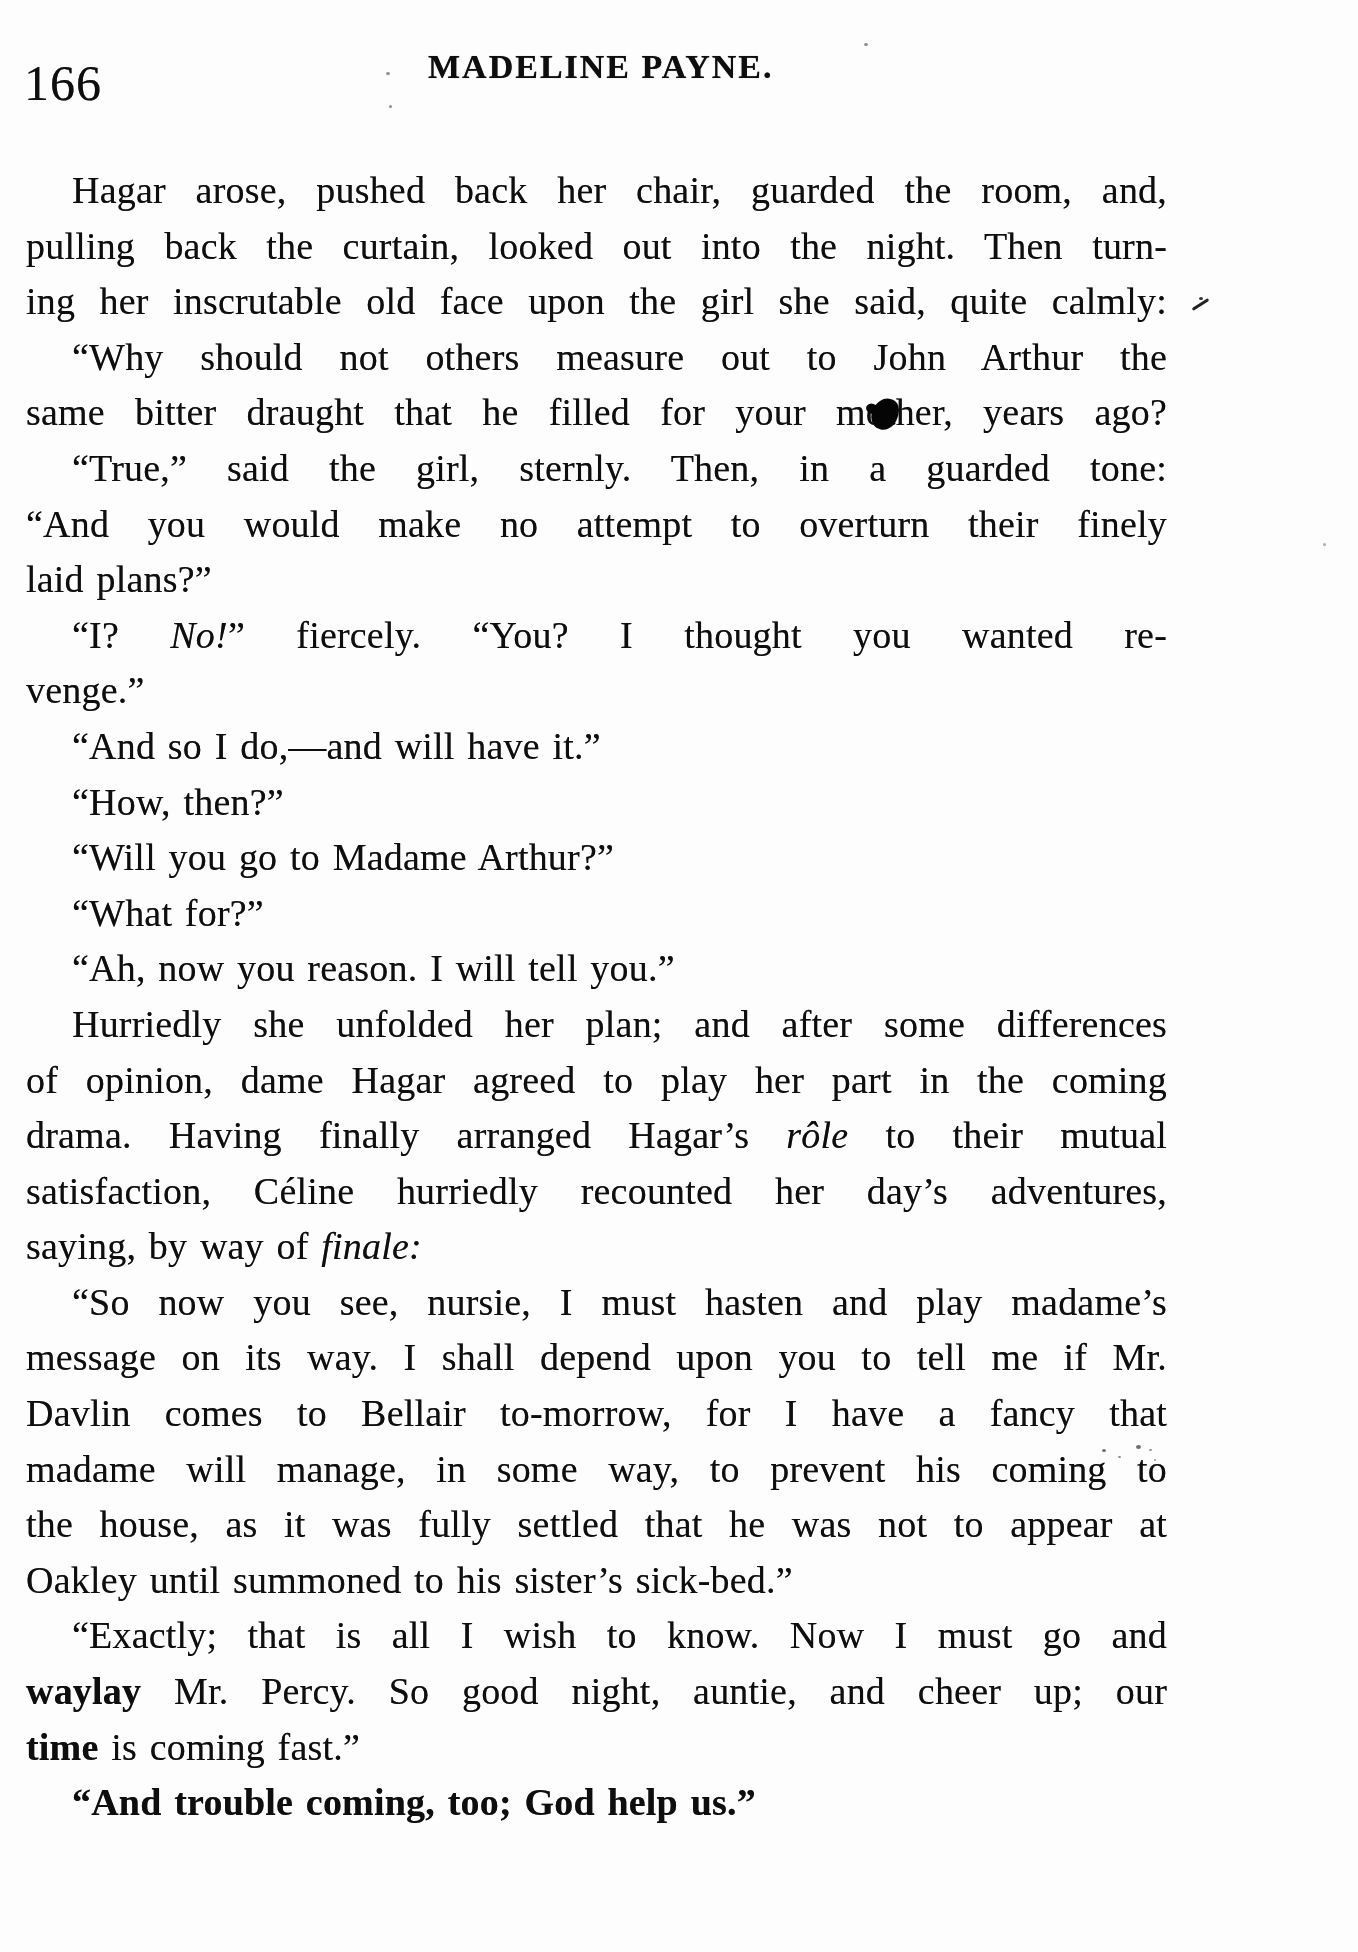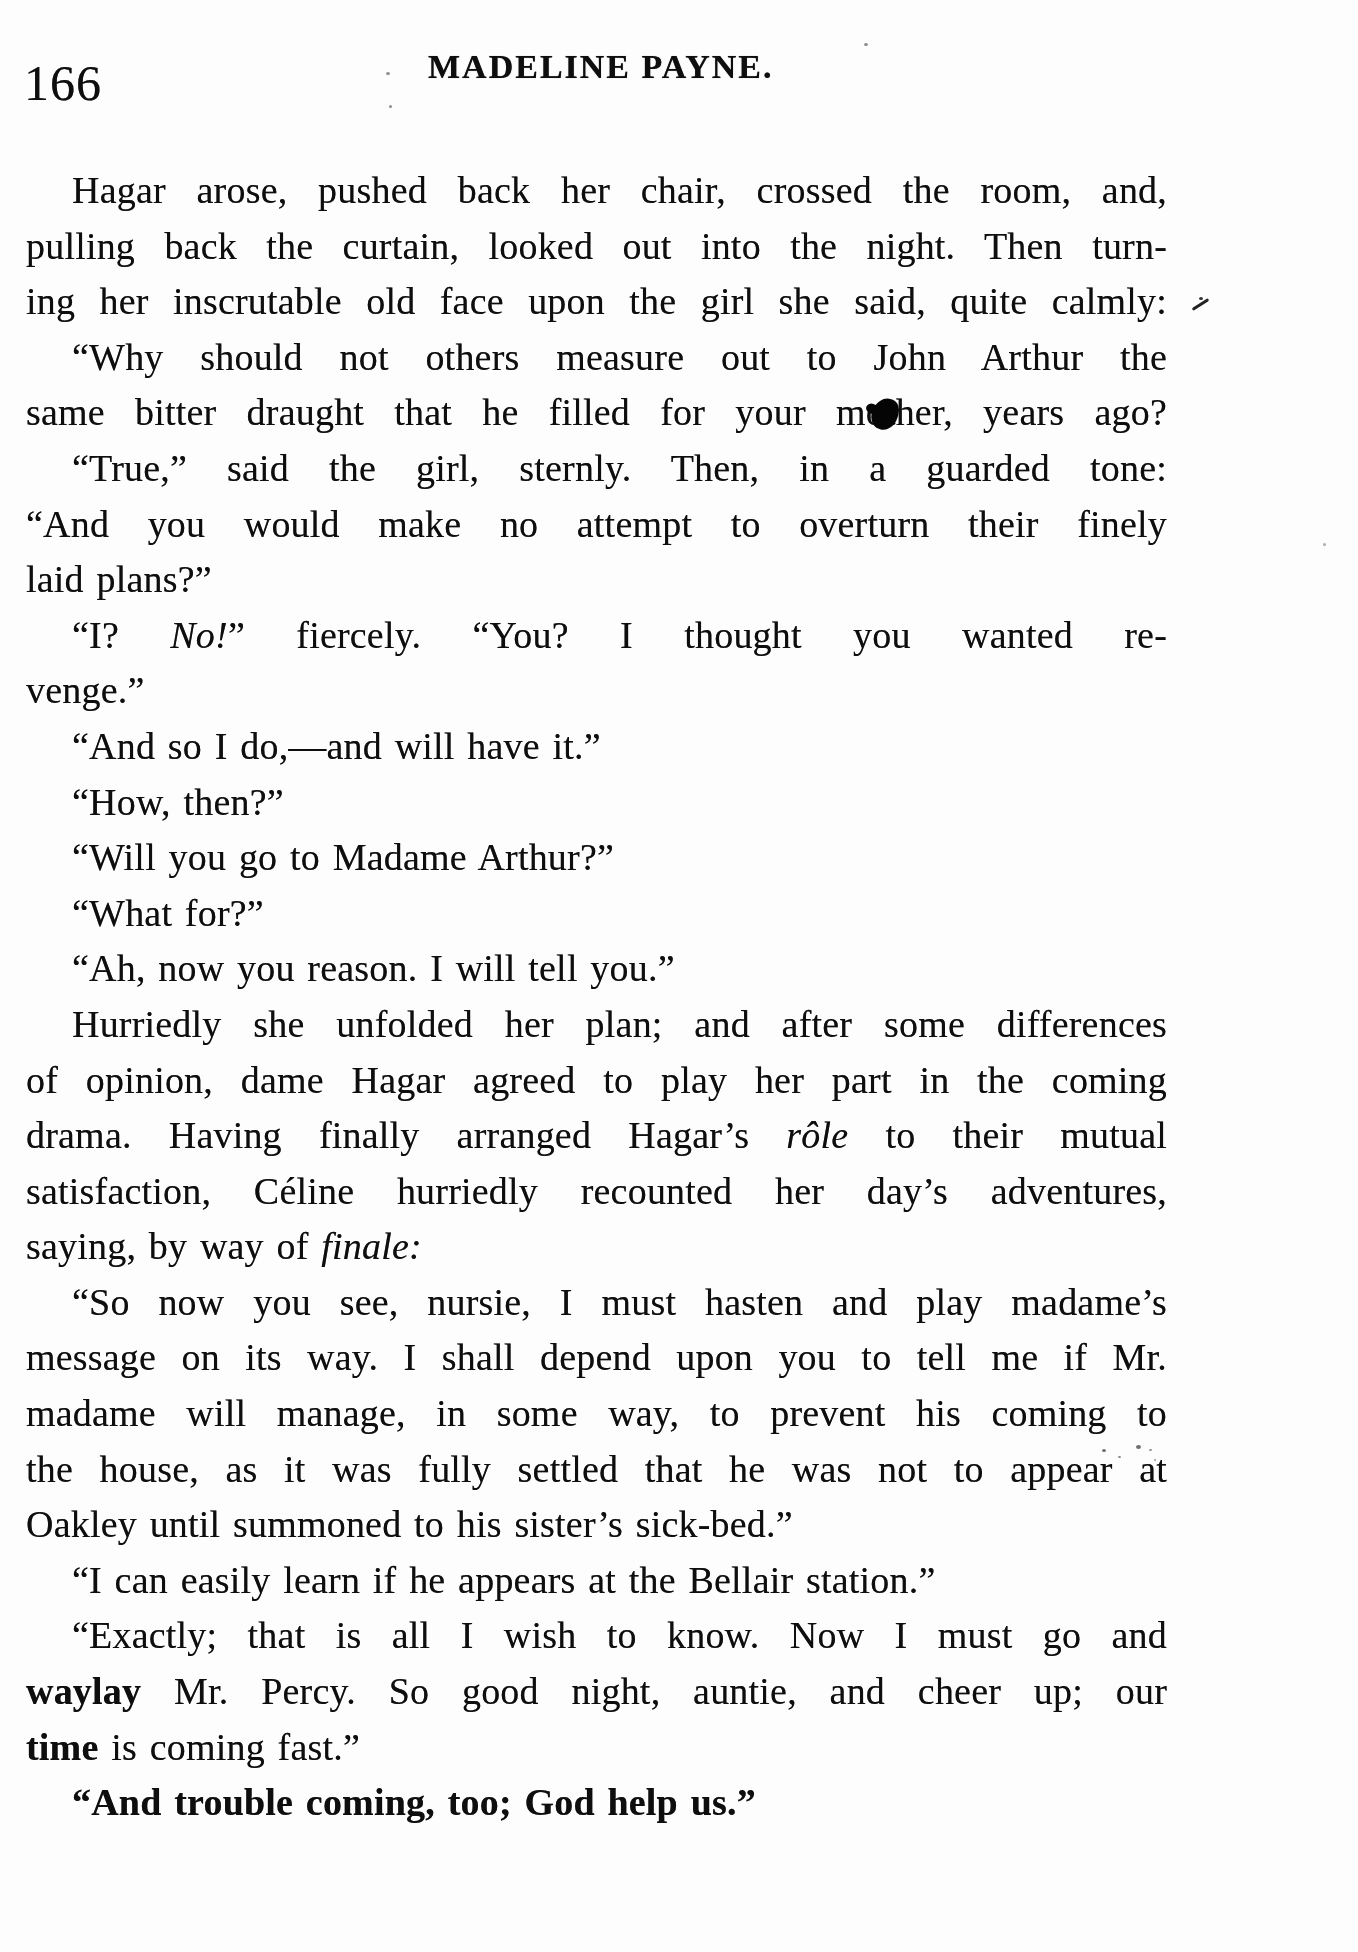--- a/index.html
+++ b/index.html
@@ -66,21 +66,21 @@
   .speck.c4 { left: 1149px; top: 1449px; width: 3px; height: 2px; opacity: .55; }
   .speck.c5 { left: 1154px; top: 1459px; width: 2px; height: 2px; opacity: .5; }
 </style>
 </head>
 <body style="--paper: #fdfdfd; --ink: #0e0e0e;">
 
 <div class="page">
   <div class="page-number">166</div>
   <div class="running-head">MADELINE PAYNE.</div>
   <main class="text-block">
-      <div class="line in j"><span>Hagar arose, pushed back her chair, crossed the room, and,</span></div>
+      <div class="line in j"><span>Hagar arose, pushed back her chair, guarded the room, and,</span></div>
       <div class="line j"><span>pulling back the curtain, looked out into the night.  Then turn-</span></div>
       <div class="line j"><span>ing her inscrutable old face upon the girl she said, quite calmly:</span></div>
       <div class="line in j"><span>“Why should not others measure out to John Arthur the</span></div>
       <div class="line j"><span>same bitter draught that he filled for your mother, years ago?</span></div>
       <div class="line in j"><span>“True,” said the girl, sternly.  Then, in a guarded tone:</span></div>
       <div class="line j"><span>“And you would make no attempt to overturn their finely</span></div>
       <div class="line"><span>laid plans?”</span></div>
       <div class="line in j"><span>“I?  </span><i>No!</i><span>” fiercely.  “You?  I thought you wanted re-</span></div>
       <div class="line"><span>venge.”</span></div>
       <div class="line in"><span>“And so I do,—and will have it.”</span></div>
@@ -88,24 +88,24 @@
       <div class="line in"><span>“Will you go to Madame Arthur?”</span></div>
       <div class="line in"><span>“What for?”</span></div>
       <div class="line in"><span>“Ah, now you reason.  I will tell you.”</span></div>
       <div class="line in j"><span>Hurriedly she unfolded her plan; and after some differences</span></div>
       <div class="line j"><span>of opinion, dame Hagar agreed to play her part in the coming</span></div>
       <div class="line j"><span>drama.  Having finally arranged Hagar’s </span><i>rôle</i><span> to their mutual</span></div>
       <div class="line j"><span>satisfaction, Céline hurriedly recounted her day’s adventures,</span></div>
       <div class="line"><span>saying, by way of </span><i>finale:</i></div>
       <div class="line in j"><span>“So now you see, nursie, I must hasten and play madame’s</span></div>
       <div class="line j"><span>message on its way.  I shall depend upon you to tell me if Mr.</span></div>
+      <div class="line j"><span>Davlin comes to Bellair to-morrow, for I have a fancy that</span></div>
       <div class="line j"><span>madame will manage, in  some way, to prevent his coming to</span></div>
       <div class="line j"><span>the house, as it was fully settled that he was not to appear at</span></div>
       <div class="line"><span>Oakley until summoned to his sister’s sick-bed.”</span></div>
-      <div class="line in"><span>“I can easily learn if he appears at the Bellair station.”</span></div>
       <div class="line in j"><span>“Exactly; that is all I wish to know.  Now I must go and</span></div>
       <div class="line j"><b>waylay</b><span> Mr. Percy.  So good night, auntie, and cheer up; our</span></div>
       <div class="line"><b>time</b><span> is coming fast.”</span></div>
       <div class="line in b"><span>“And trouble coming, too; God help us.”</span></div>
     </main>
 
   <div class="artifact ink-blot"></div>
   <div class="artifact stray-mark"></div>
   <div class="artifact stray-dot"></div>
   <div class="artifact speck s1"></div>

